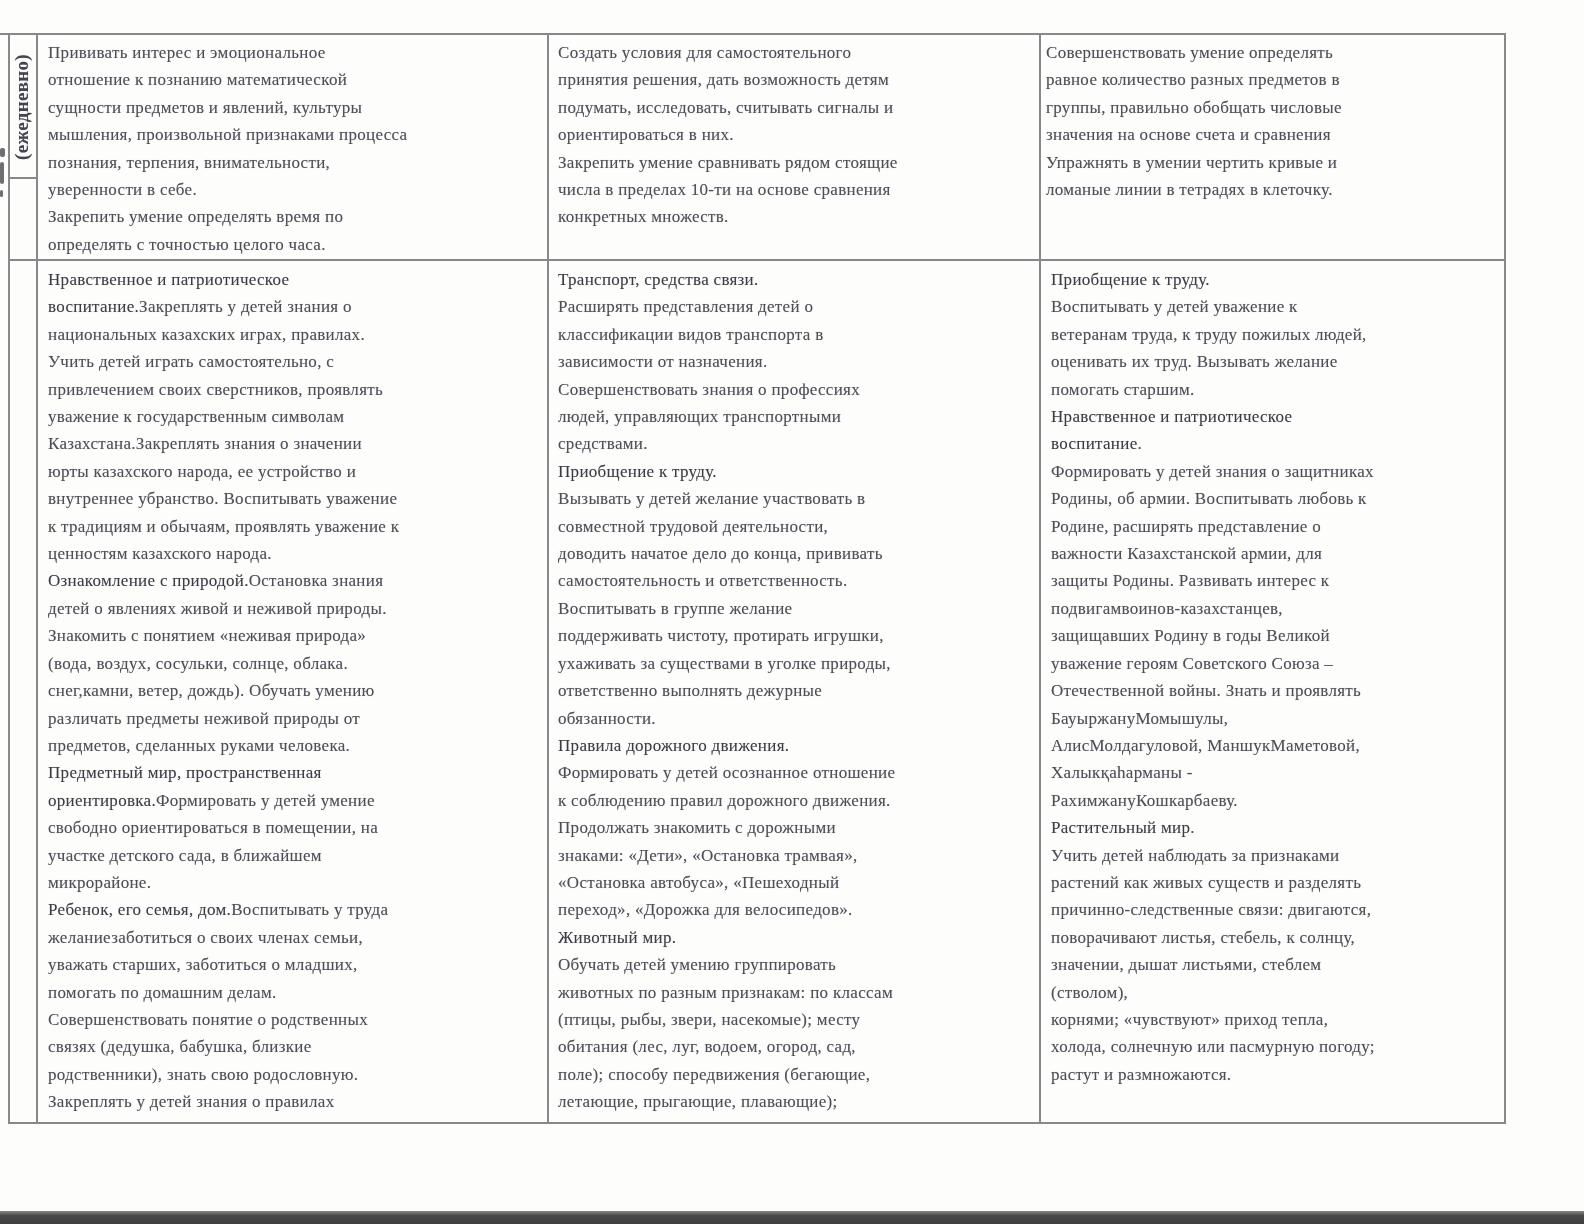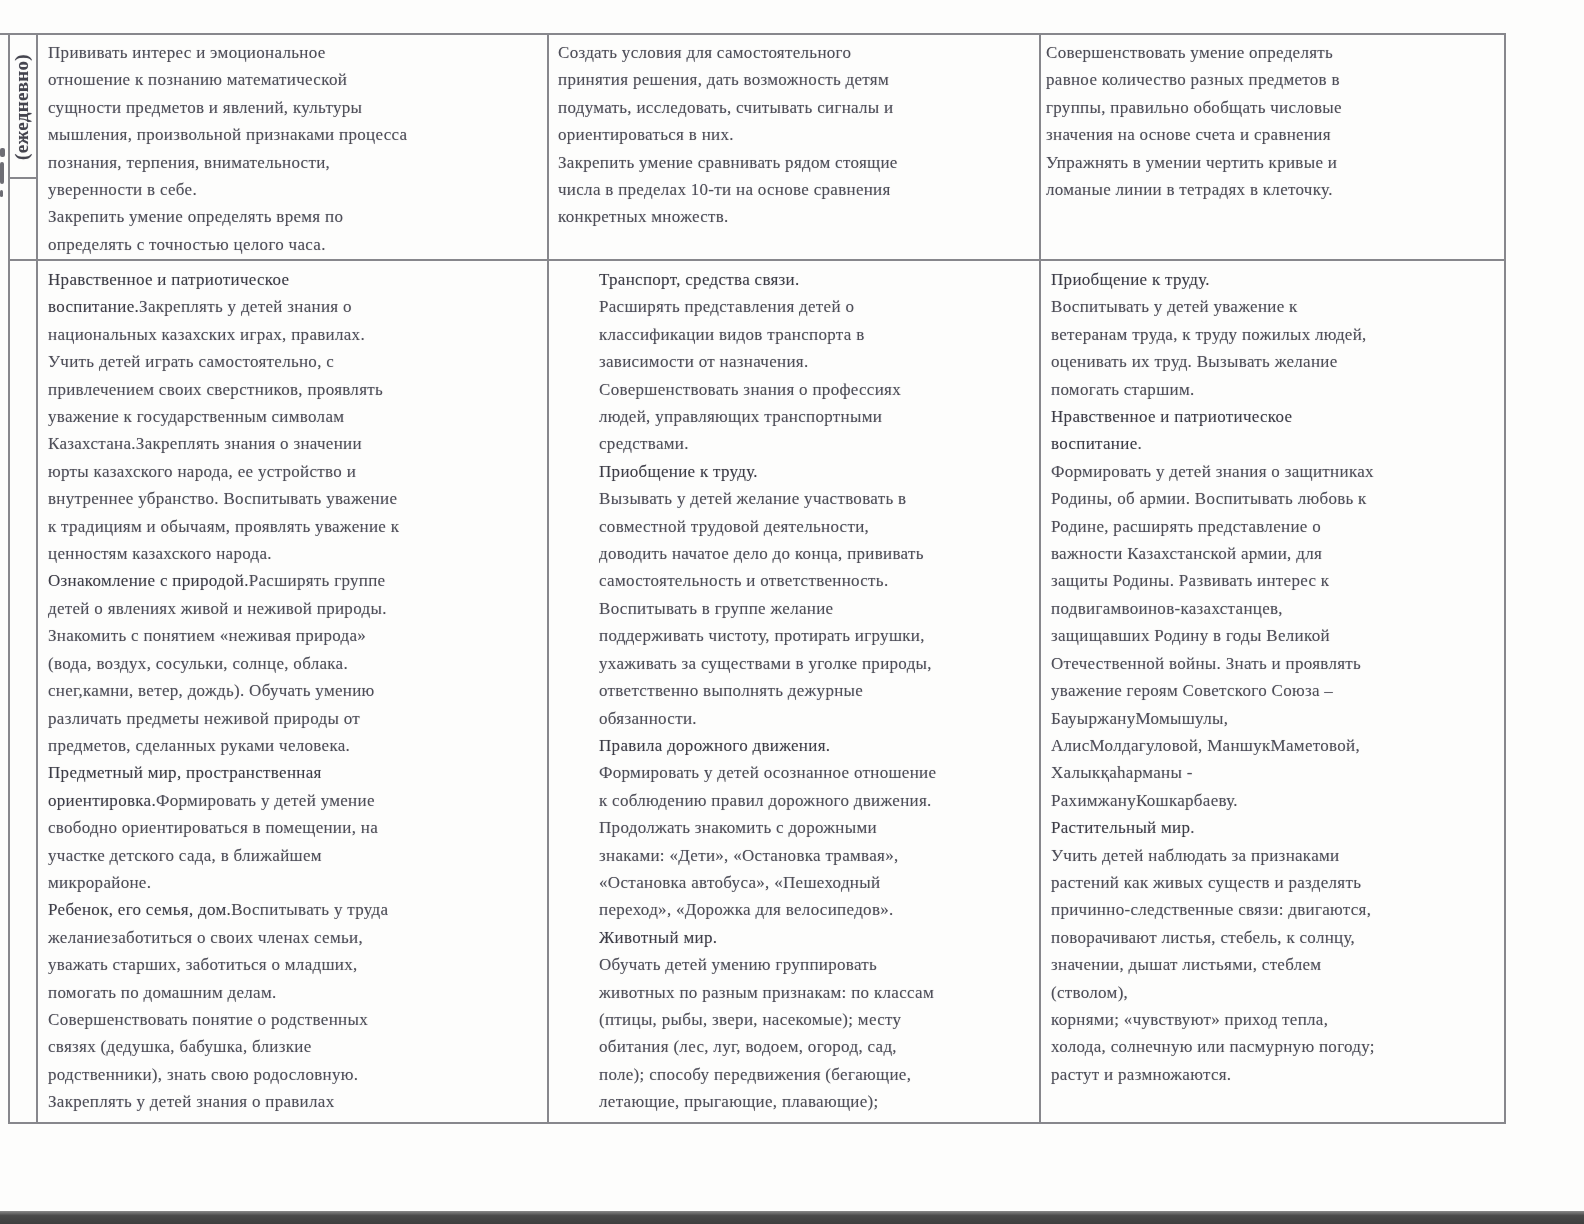--- a/index.html
+++ b/index.html
@@ -106,42 +106,42 @@
       <div class="ln"><span class="b">воспитание.</span><span class="r">Закреплять у детей знания о</span></div>
       <div class="ln"><span class="r">национальных казахских  играх, правилах.</span></div>
       <div class="ln"><span class="r">Учить детей  играть самостоятельно, с</span></div>
       <div class="ln"><span class="r">привлечением своих сверстников, проявлять</span></div>
       <div class="ln"><span class="r">уважение к государственным символам</span></div>
       <div class="ln"><span class="r">Казахстана.Закреплять знания о значении</span></div>
       <div class="ln"><span class="r">юрты казахского народа, ее устройство и</span></div>
       <div class="ln"><span class="r">внутреннее убранство. Воспитывать уважение</span></div>
       <div class="ln"><span class="r">к традициям и обычаям, проявлять уважение к</span></div>
       <div class="ln"><span class="r">ценностям казахского народа.</span></div>
-      <div class="ln"><span class="b">Ознакомление с природой.</span><span class="r">Расширять группе</span></div>
+      <div class="ln"><span class="b">Ознакомление с природой.</span><span class="r">Остановка знания</span></div>
       <div class="ln"><span class="r">детей о явлениях живой и неживой природы.</span></div>
       <div class="ln"><span class="r">Знакомить с понятием «неживая природа»</span></div>
       <div class="ln"><span class="r">(вода, воздух, сосульки, солнце, облака.</span></div>
       <div class="ln"><span class="r">снег,камни, ветер, дождь). Обучать умению</span></div>
       <div class="ln"><span class="r">различать предметы неживой природы от</span></div>
       <div class="ln"><span class="r">предметов, сделанных руками человека.</span></div>
       <div class="ln"><span class="b">Предметный мир, пространственная</span></div>
       <div class="ln"><span class="b">ориентировка.</span><span class="r">Формировать у детей умение</span></div>
       <div class="ln"><span class="r">свободно ориентироваться в помещении, на</span></div>
       <div class="ln"><span class="r">участке детского сада, в ближайшем</span></div>
       <div class="ln"><span class="r">микрорайоне.</span></div>
       <div class="ln"><span class="b">Ребенок, его семья, дом.</span><span class="r">Воспитывать у труда</span></div>
       <div class="ln"><span class="r">желаниезаботиться о своих членах семьи,</span></div>
       <div class="ln"><span class="r">уважать старших, заботиться о младших,</span></div>
       <div class="ln"><span class="r">помогать по домашним делам.</span></div>
       <div class="ln"><span class="r">Совершенствовать понятие о родственных</span></div>
       <div class="ln"><span class="r">связях (дедушка, бабушка, близкие</span></div>
       <div class="ln"><span class="r">родственники), знать свою родословную.</span></div>
       <div class="ln"><span class="r">Закреплять у детей знания о правилах</span></div>
     </div>
-  <div class="cell" style="left:558px;top:266px;width:474px;margin-left:41px;">
+  <div class="cell" style="left:558px;top:266px;width:474px;">
       <div class="ln"><span class="b">Транспорт, средства связи.</span></div>
       <div class="ln"><span class="r">Расширять представления детей о</span></div>
       <div class="ln"><span class="r">классификации видов транспорта в</span></div>
       <div class="ln"><span class="r">зависимости от назначения.</span></div>
       <div class="ln"><span class="r">Совершенствовать знания о профессиях</span></div>
       <div class="ln"><span class="r">людей, управляющих транспортными</span></div>
       <div class="ln"><span class="r">средствами.</span></div>
       <div class="ln"><span class="b">Приобщение к труду.</span></div>
       <div class="ln"><span class="r">Вызывать у детей желание участвовать в</span></div>
       <div class="ln"><span class="r">совместной трудовой деятельности,</span></div>
@@ -175,22 +175,22 @@
       <div class="ln"><span class="r">помогать старшим.</span></div>
       <div class="ln"><span class="b">Нравственное и патриотическое</span></div>
       <div class="ln"><span class="b">воспитание</span><span class="r">.</span></div>
       <div class="ln"><span class="r">Формировать у детей знания о защитниках</span></div>
       <div class="ln"><span class="r">Родины, об армии. Воспитывать любовь к</span></div>
       <div class="ln"><span class="r">Родине, расширять представление о</span></div>
       <div class="ln"><span class="r">важности Казахстанской армии, для</span></div>
       <div class="ln"><span class="r">защиты Родины. Развивать интерес к</span></div>
       <div class="ln"><span class="r">подвигамвоинов-казахстанцев,</span></div>
       <div class="ln"><span class="r">защищавших Родину в годы Великой</span></div>
+      <div class="ln"><span class="r">уважение героям Советского Союза –</span></div>
       <div class="ln"><span class="r">Отечественной войны. Знать и проявлять</span></div>
-      <div class="ln"><span class="r">уважение героям Советского Союза –</span></div>
       <div class="ln"><span class="r">БауыржануМомышулы,</span></div>
       <div class="ln"><span class="r">АлисМолдагуловой, МаншукМаметовой,</span></div>
       <div class="ln"><span class="r">Халыкқаһарманы -</span></div>
       <div class="ln"><span class="r">РахимжануКошкарбаеву.</span></div>
       <div class="ln"><span class="b">Растительный мир</span><span class="r">.</span></div>
       <div class="ln"><span class="r">Учить детей наблюдать за признаками</span></div>
       <div class="ln"><span class="r">растений как живых существ и разделять</span></div>
       <div class="ln"><span class="r">причинно-следственные связи: двигаются,</span></div>
       <div class="ln"><span class="r">поворачивают листья, стебель, к солнцу,</span></div>
       <div class="ln"><span class="r">значении, дышат листьями, стеблем</span></div>

